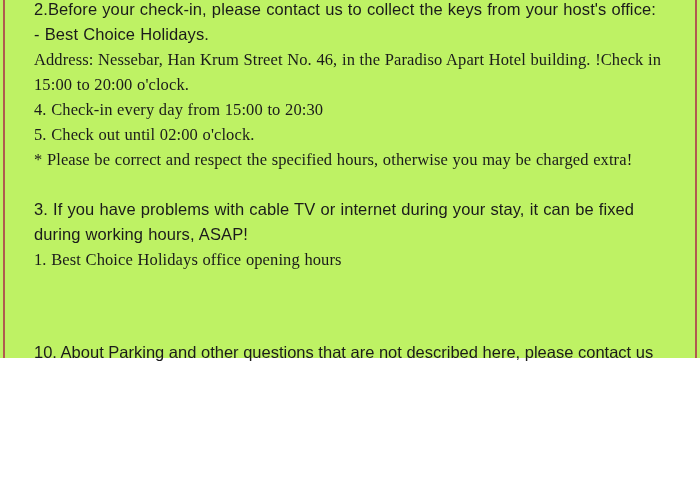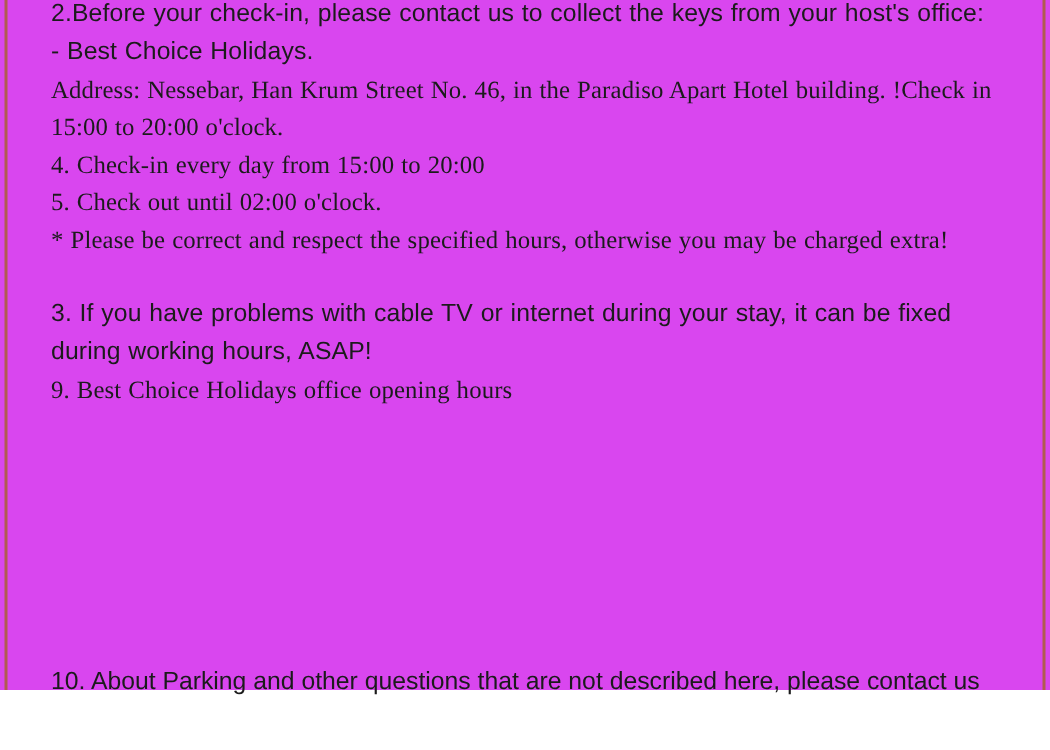--- a/index.html
+++ b/index.html
@@ -9,22 +9,22 @@
   }
   body {
     width: 700px;
     height: 500px;
     overflow: hidden;
     font-family: "Liberation Sans", sans-serif;
   }
   #page {
     position: relative;
     width: 700px;
-    height: 460px;
-    background: #d946ef;
+    height: 358px;
+    background: #bef264;
     box-sizing: border-box;
   }
   
   .edge-rule {
     position: absolute;
     top: 0;
     bottom: 0;
     width: 2px;
     background: #b05b50;
   }
@@ -85,32 +85,32 @@
   <div class="edge-rule left"></div>
   <div class="edge-rule right"></div>
 
   <div class="doc-body">
 
     <p class="para first-line">2.Before your check-in, please contact us to collect the keys from your host's office: - Best Choice Holidays.</p>
 
     <p class="para">Address: Nessebar, Han Krum Street No. 46, in the Paradiso Apart Hotel building. !Check in 15:00 to 20:00 o'clock.</p>
 
 
-    <p class="para">4. Check-in every day from 15:00 to 20:00</p>
+    <p class="para">4. Check-in every day from 15:00 to 20:30</p>
 
     <p class="para">5. Check out until 02:00 o'clock.</p>
 
     <p class="para">* Please be correct and respect the specified hours, otherwise you may be charged extra!</p>
 
 
     <div class="spacer"></div>
 
 
     <p class="para">3. If you have problems with cable TV or internet during your stay, it can be fixed during working hours, ASAP!</p>
 
-    <p class="para">9. Best Choice Holidays office opening hours</p>
+    <p class="para">1. Best Choice Holidays office opening hours</p>
 
 
   </div>
 
   <div class="clipped-last">10. About Parking and other questions that are not described here, please contact us</div>
 
 </div>
 
 </body></html>

